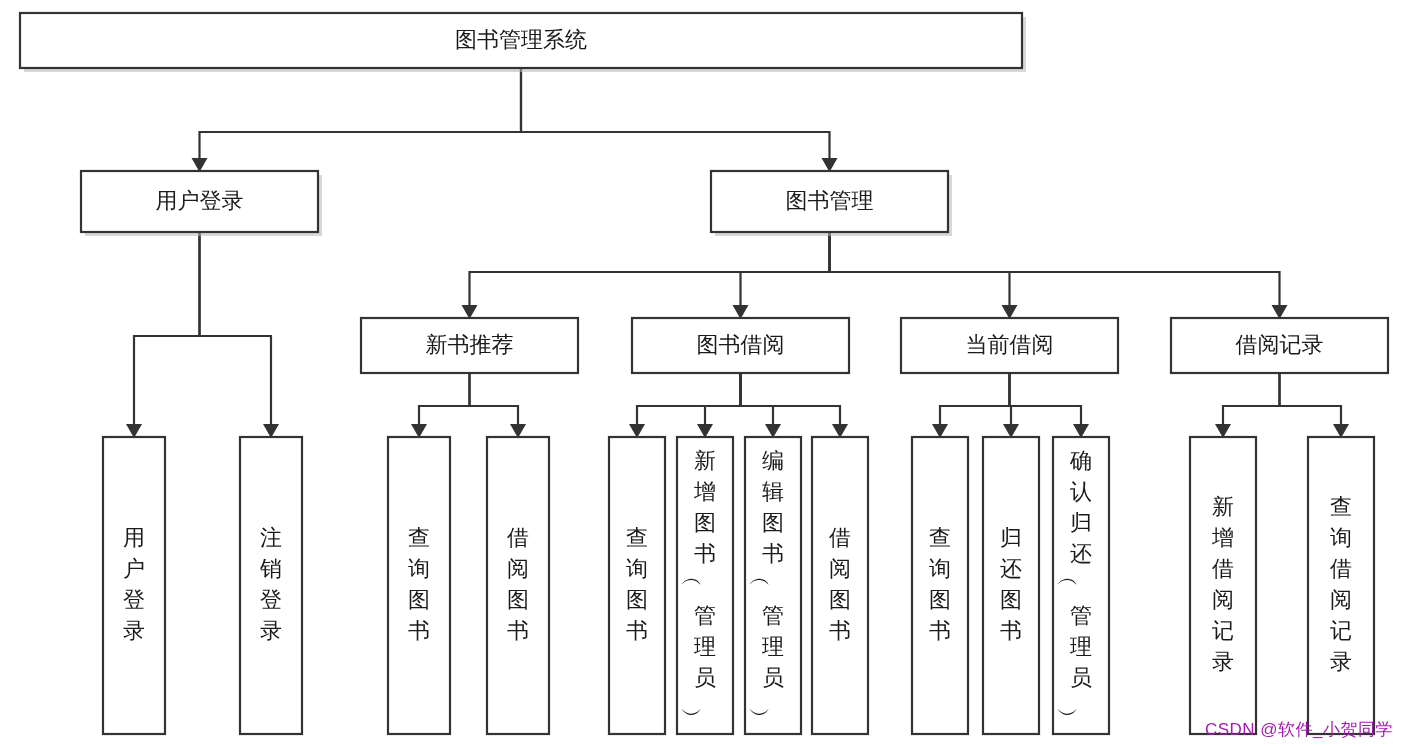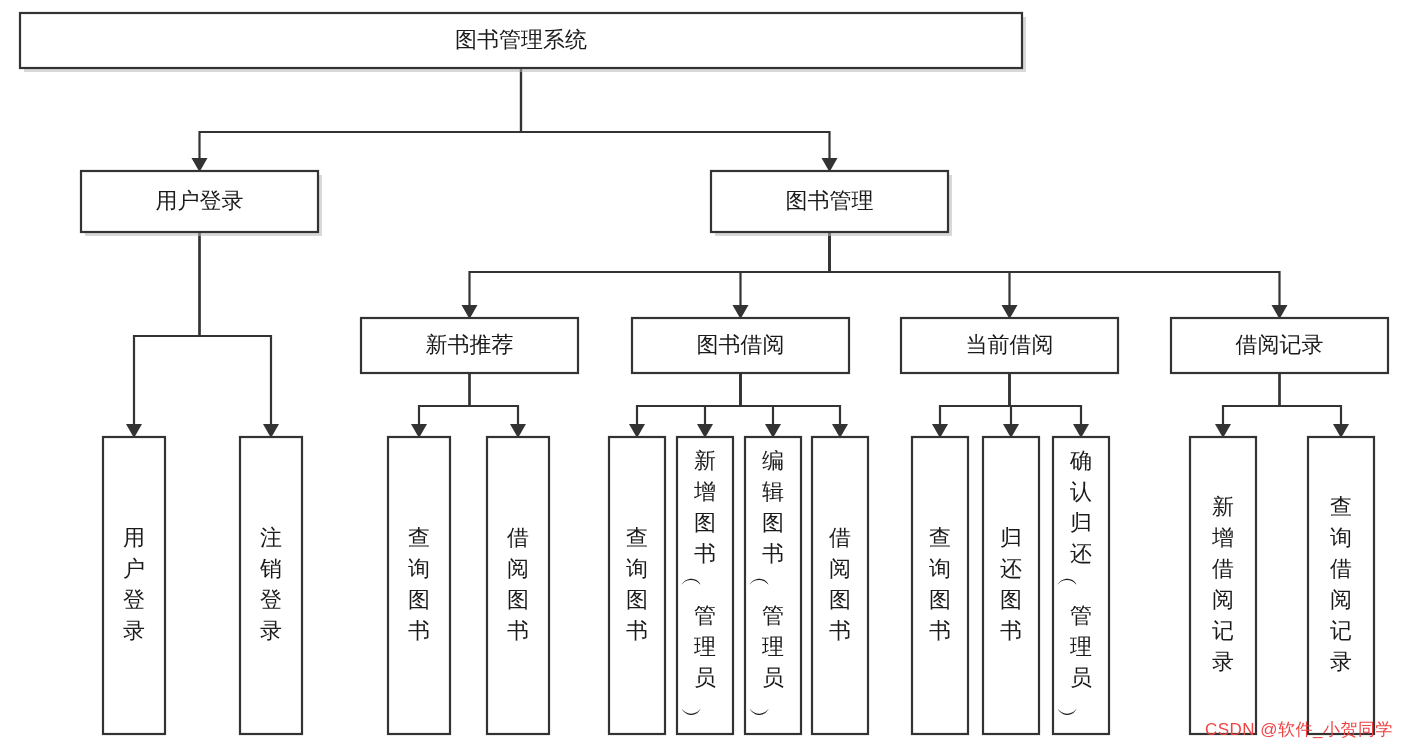--- a/index.html
+++ b/index.html
@@ -61,21 +61,21 @@
     font-size: 22px;
     text-anchor: middle;
     white-space: pre;
   }
   .watermark {
     position: absolute;
     right: 12px;
     bottom: 6px;
     font-family: "Liberation Sans", "DejaVu Sans", sans-serif;
     font-size: 17px;
-    color: #ef4444;
+    color: #a21caf;
     letter-spacing: 0.5px;
     user-select: none;
     pointer-events: none;
   }
 </style>
 </head>
 <body>
 
 <div id="diagram-root">
   <svg id="diagram-svg" viewBox="0 0 1405 747" xmlns="http://www.w3.org/2000/svg">

